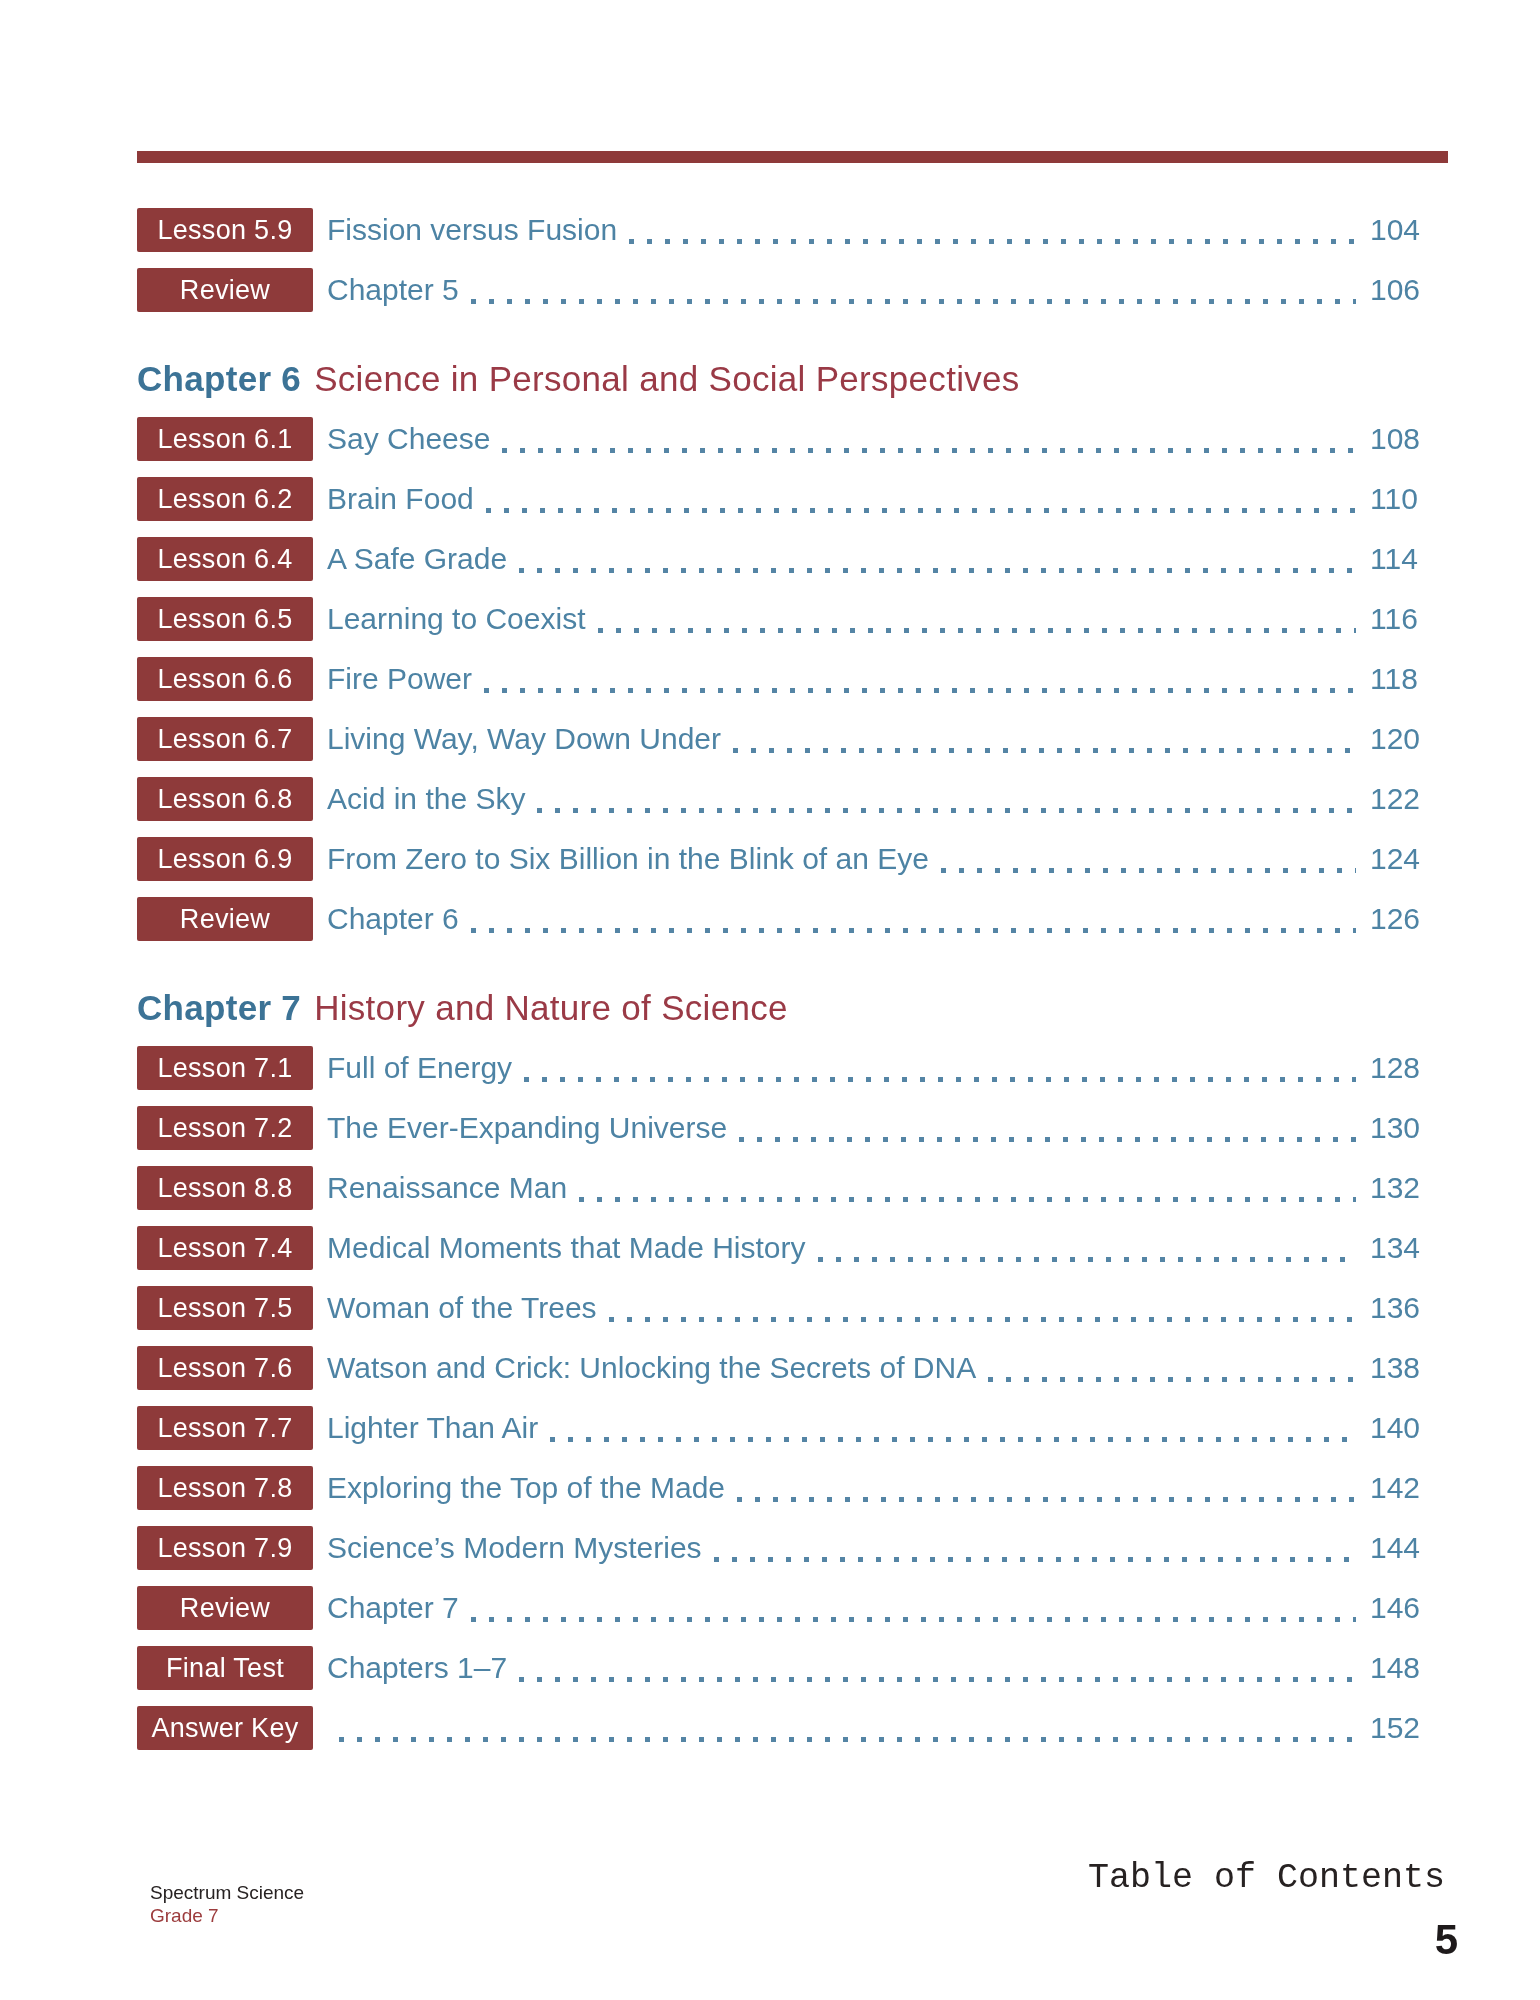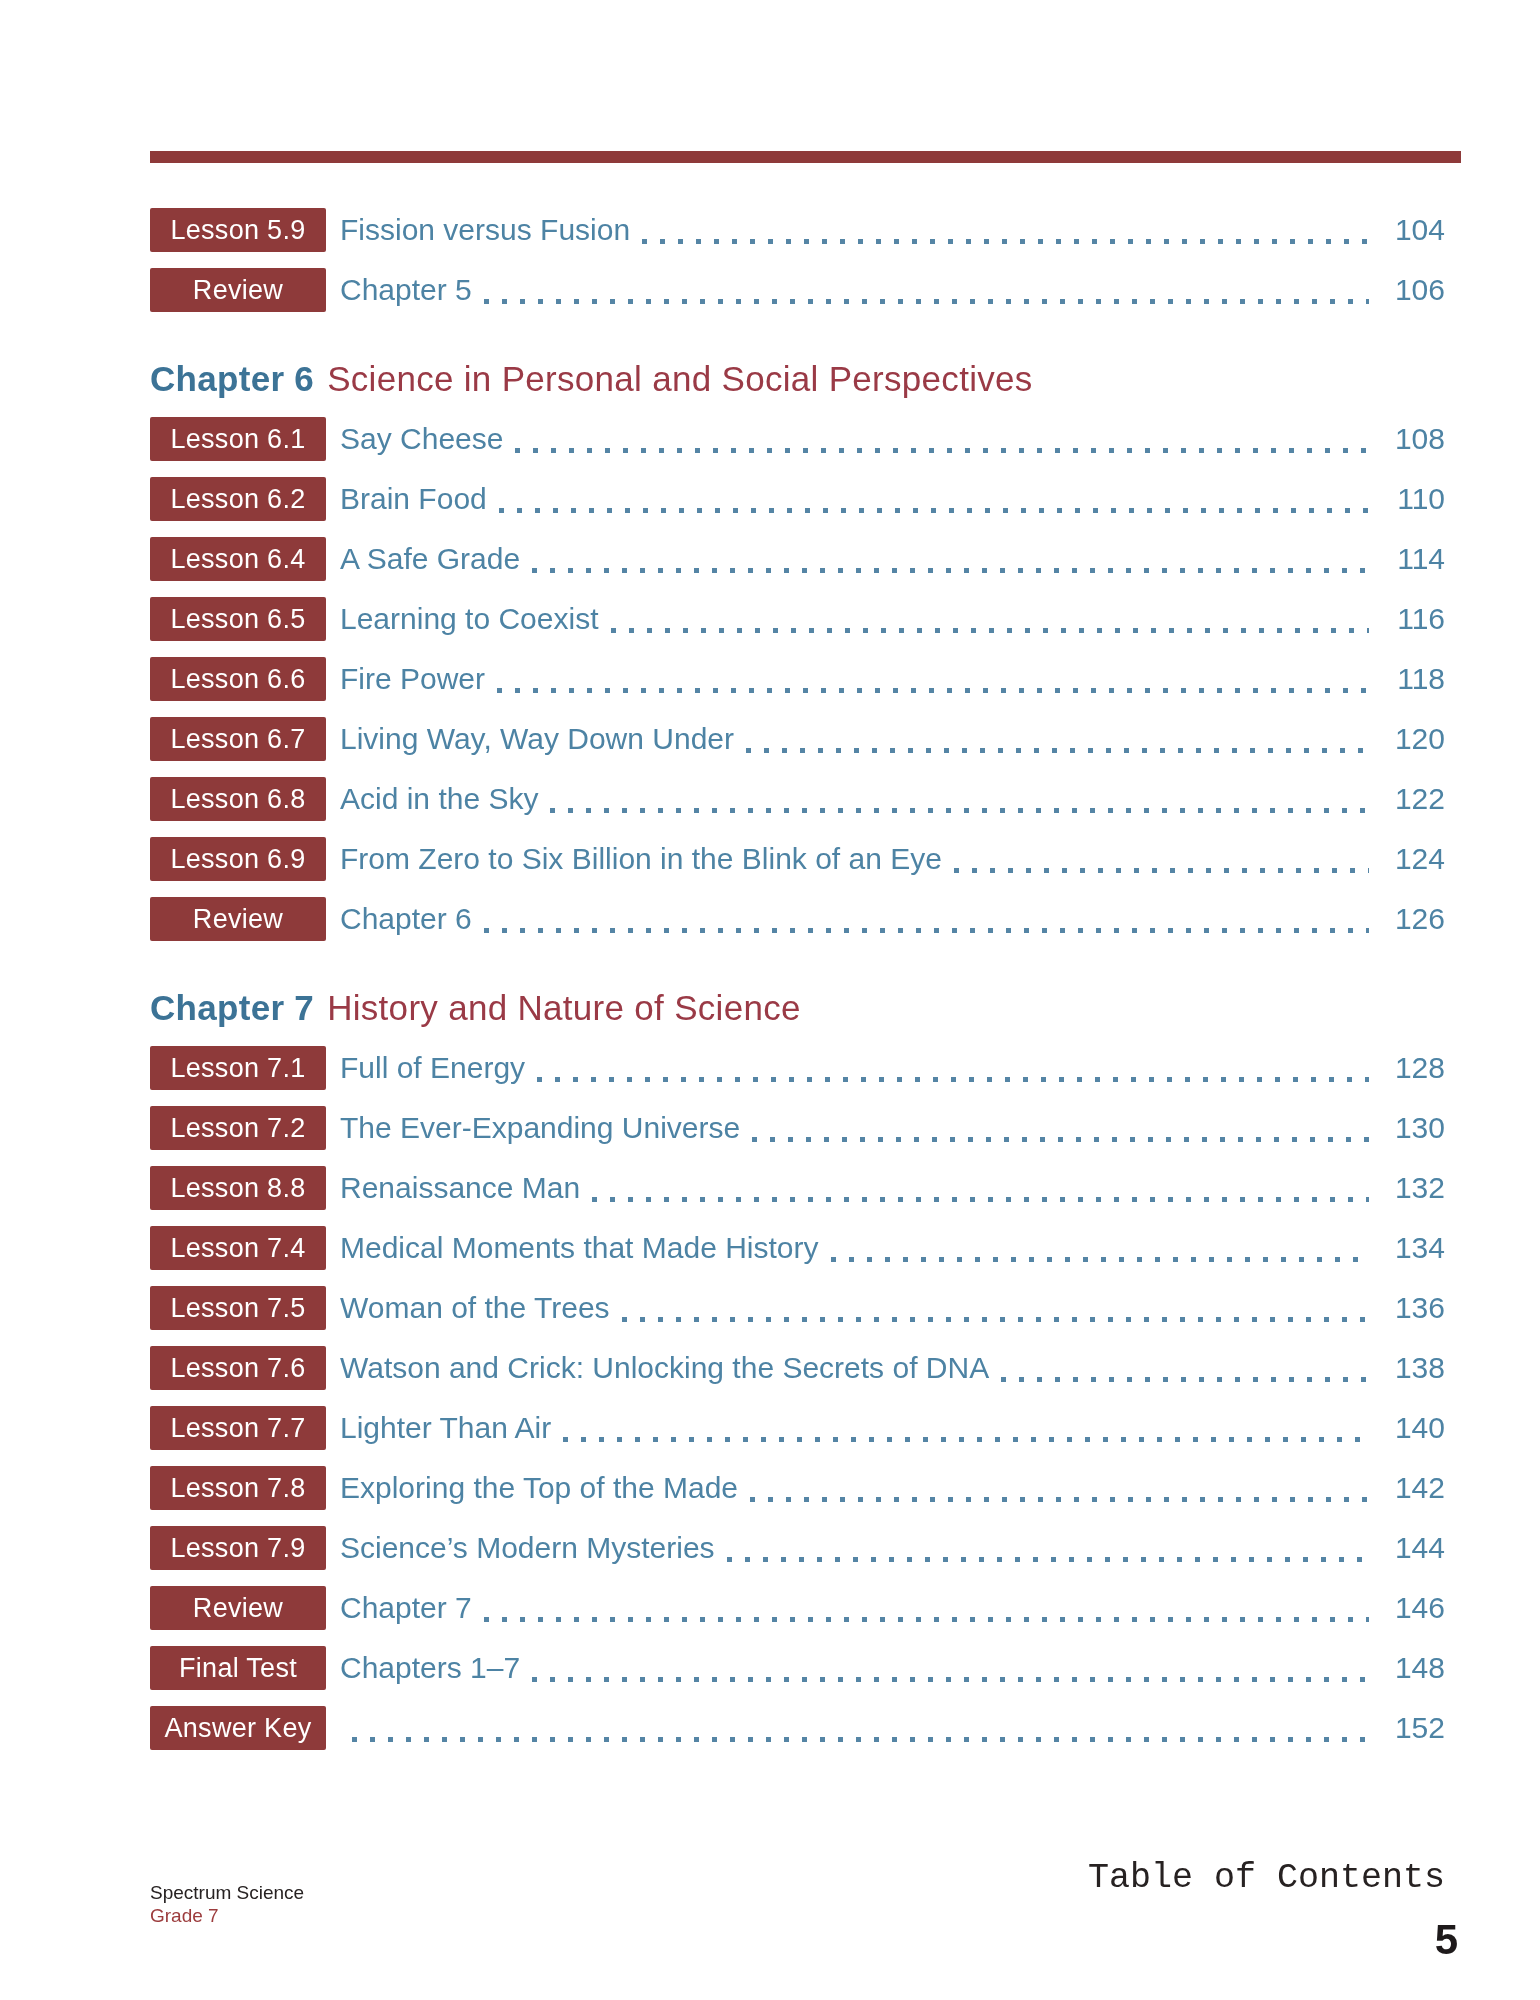--- a/index.html
+++ b/index.html
@@ -20,21 +20,21 @@
   }
   .page{
     position:relative;
     width:1540px;
     height:2000px;
     background:var(--page-bg);
     overflow:hidden;
   }
   .content{
     position:absolute;
-    left:150px;
+    left:137px;
     top:151px;
     width:1311px;
   }
   .rule{
     width:100%;
     height:12px;
     background:var(--maroon);
   }
   #toc-root{
     display:flex;
@@ -73,21 +73,20 @@
     margin:0 14px 8px 12px;
     background-image:repeating-linear-gradient(
       to right,
       var(--leader-dot) 0px, var(--leader-dot) 5px,
       transparent 5px, transparent 18px);
     background-repeat:repeat-x;
   }
   .pagenum{
     width:62px;
     min-width:62px;
-    text-align:right;
     color:var(--teal-text);
     font-size:30px;
     margin-right:16px;
   }
   .chapter-heading{
     margin-top:29px;
     height:44px;
     display:flex;
     align-items:center;
   }

